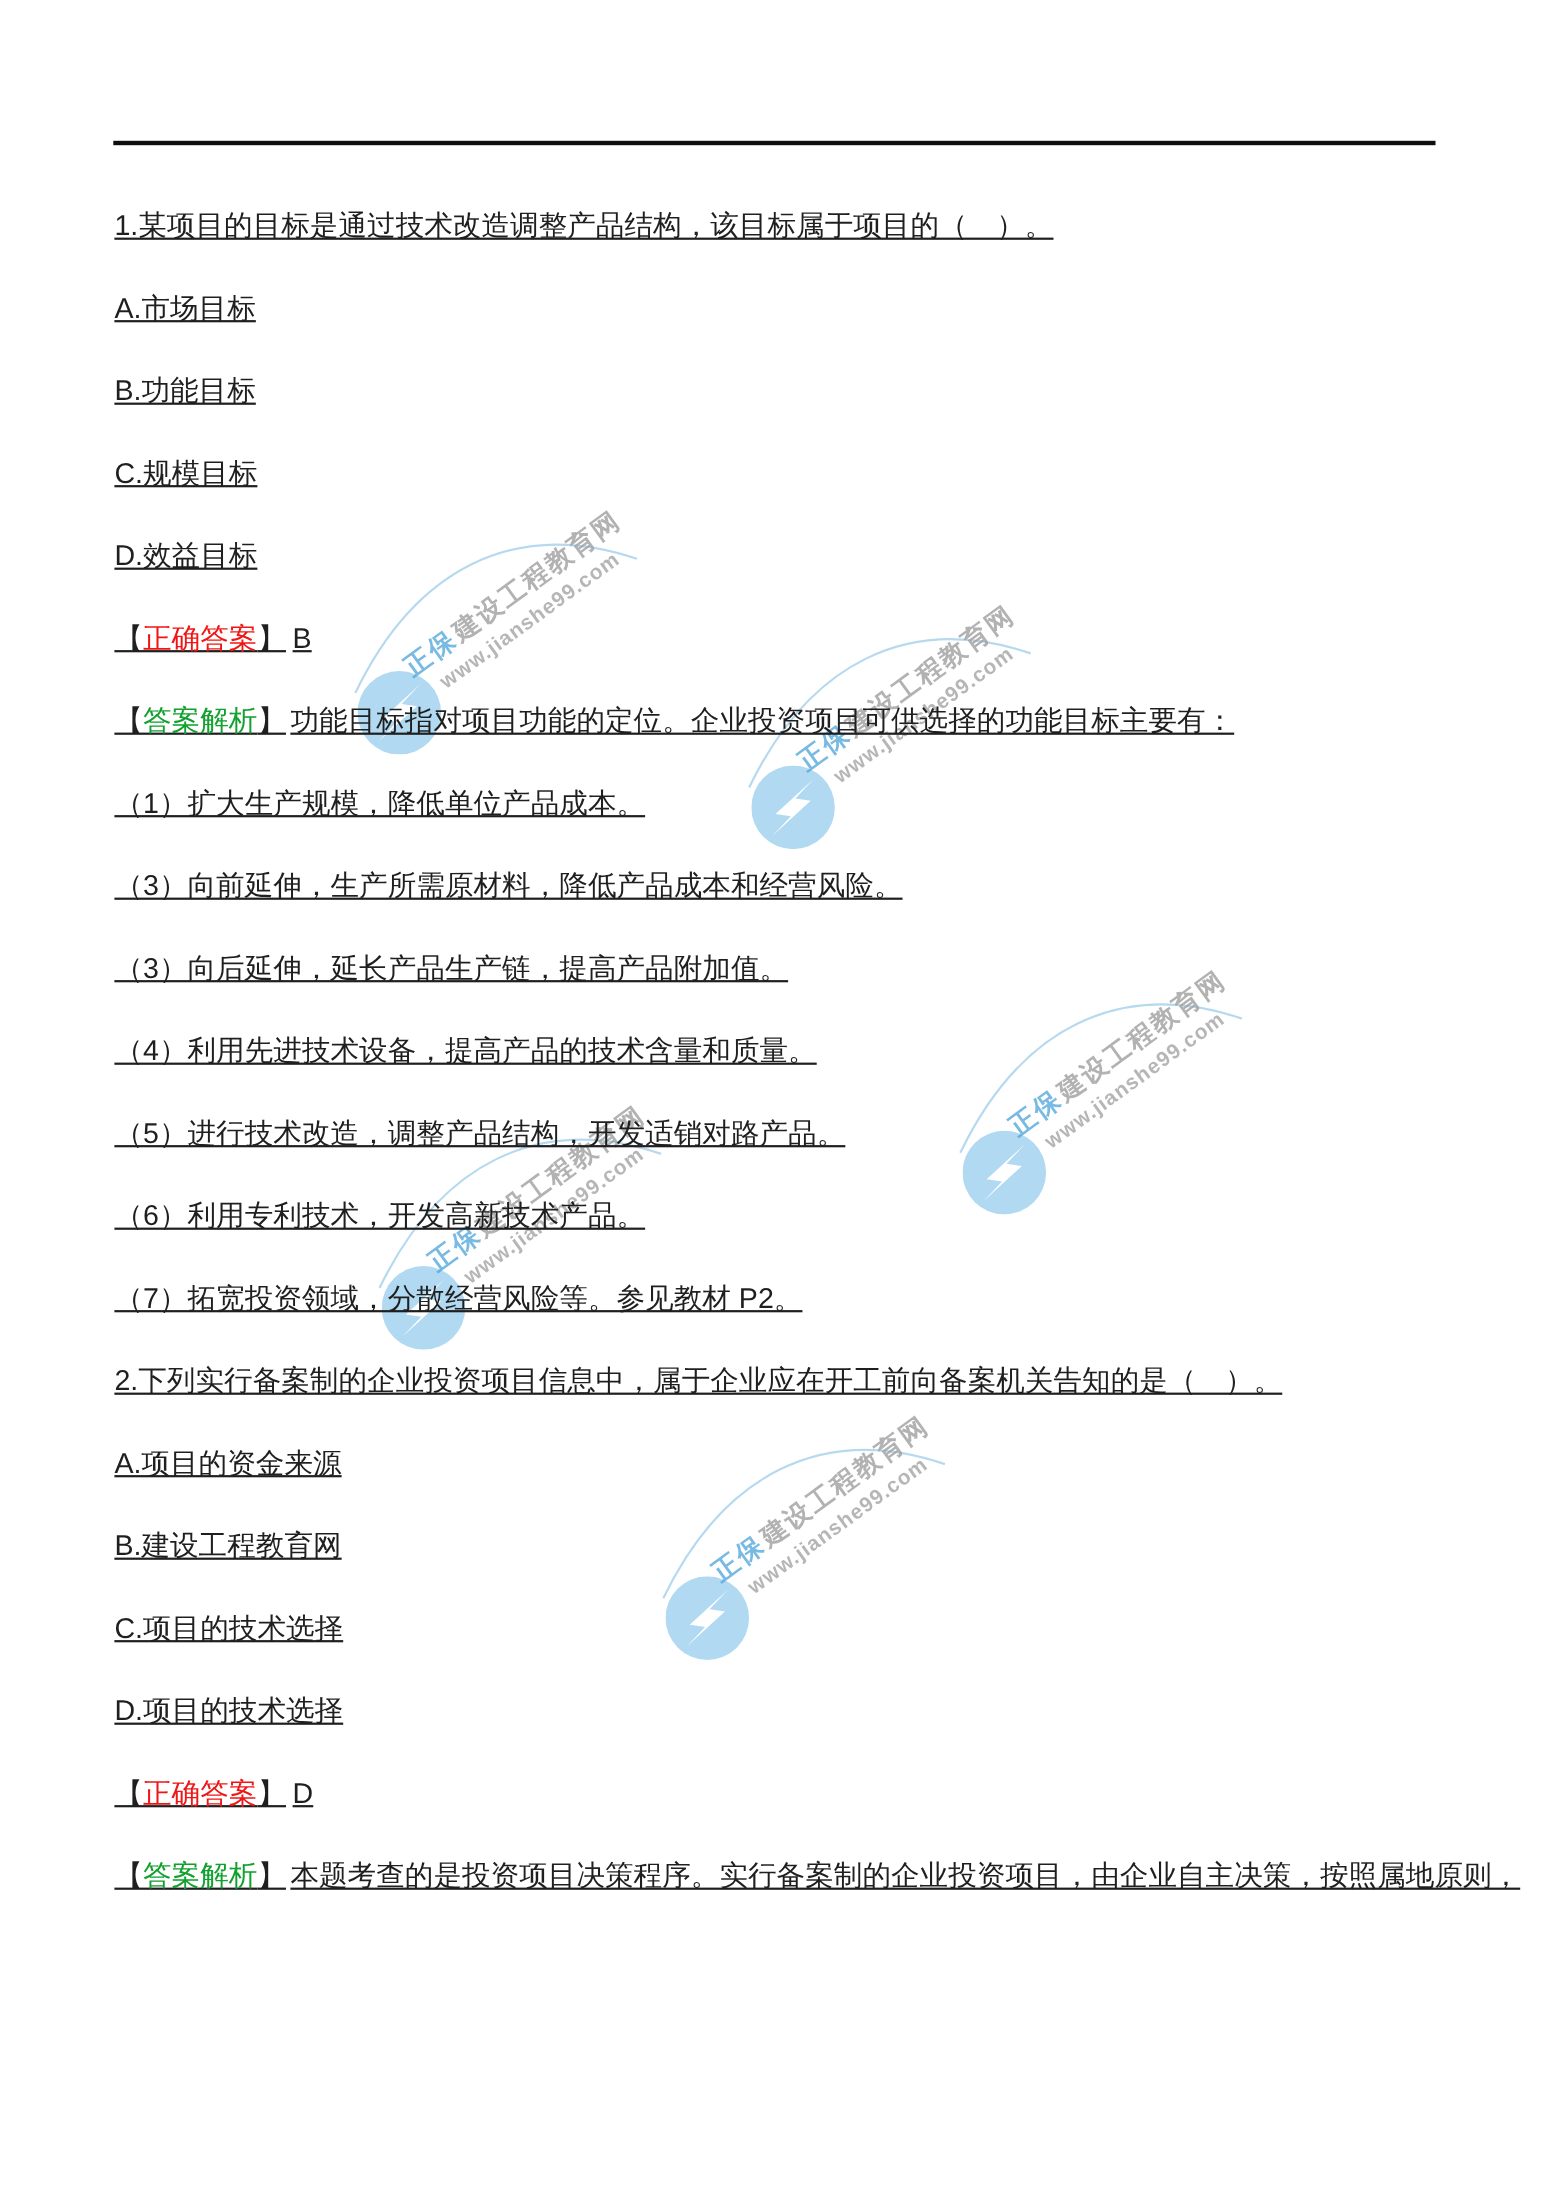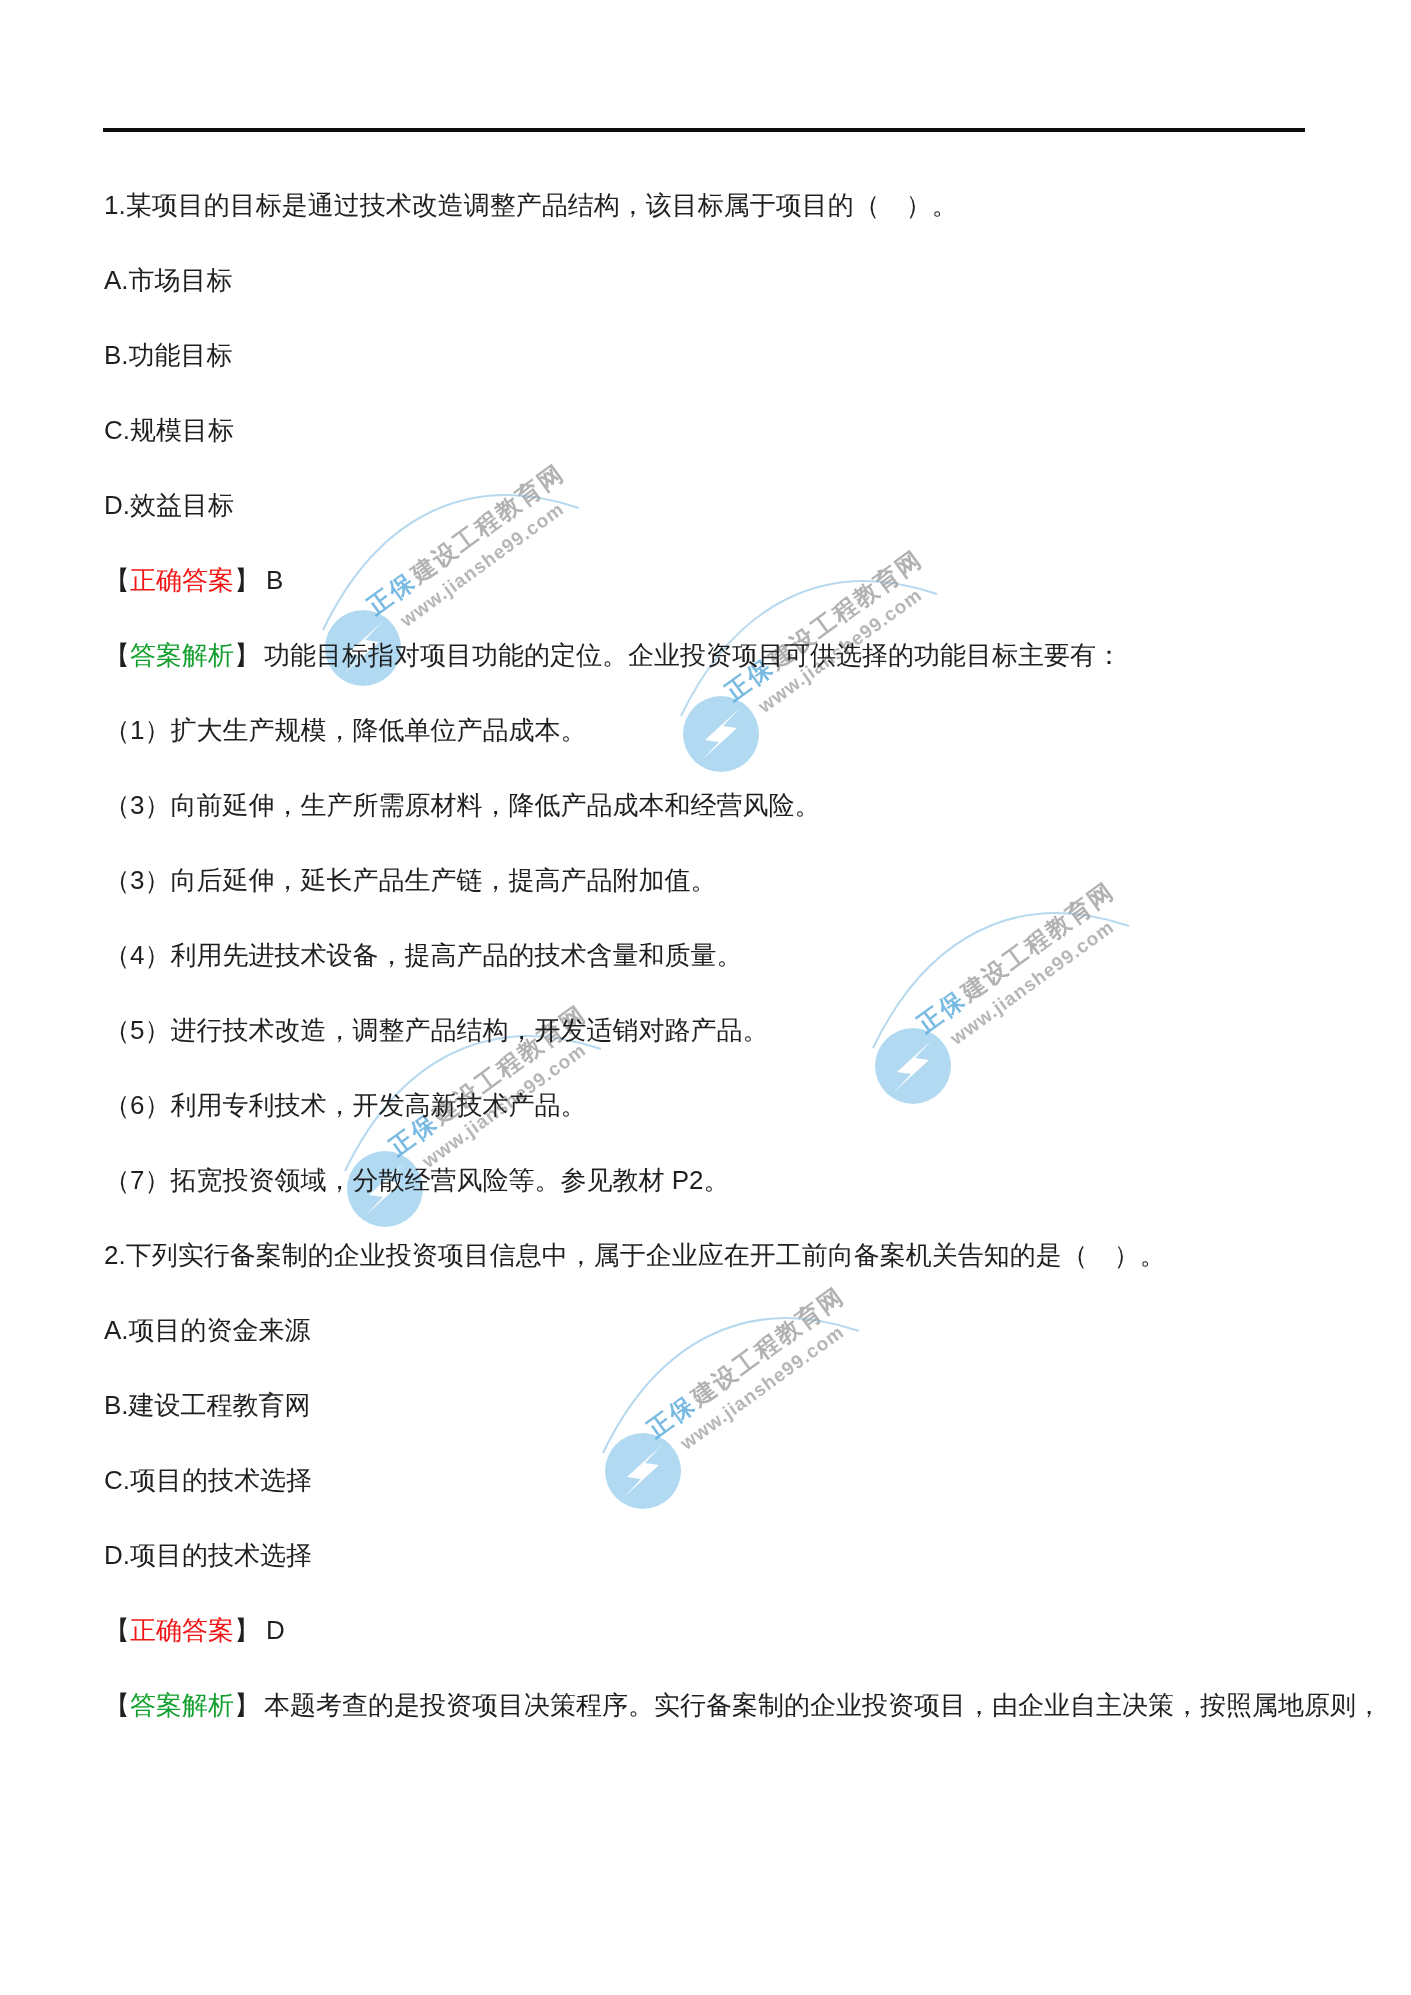--- a/index.html
+++ b/index.html
@@ -13,21 +13,21 @@
   }
   .rule{
     position:absolute;left:103px;top:128px;
     width:1202px;height:4px;background:#0e0e0e;
   }
   .content{
     position:absolute;left:104px;top:192px;width:1240px;
     font-size:26px;line-height:27px;
     z-index:2;
   }
-  .ln{height:27px;margin-bottom:48px;white-space:nowrap;}
+  .ln{height:27px;margin-bottom:48px;white-space:nowrap;text-decoration:underline;}
   .ln:last-child{margin-bottom:0;}
   .ln.wrap-tight{margin-bottom:63px;}
   .red{color:#f01616;}
   .green{color:#12a02e;}
   .ans-val{margin-left:6px;}
   .seg{margin-left:4px;}
   
   .wm{
     position:absolute;width:280px;height:240px;
     pointer-events:none;z-index:1;

